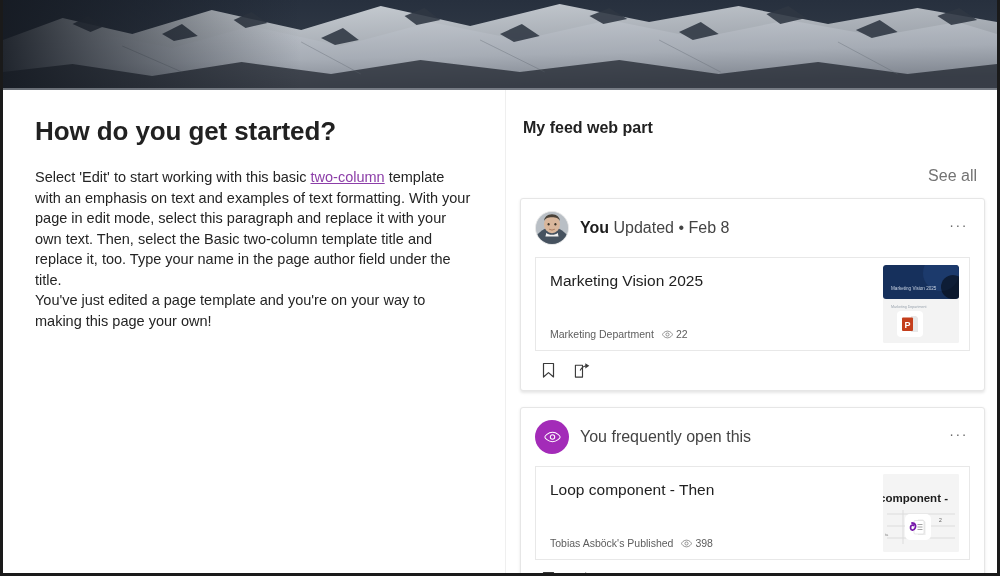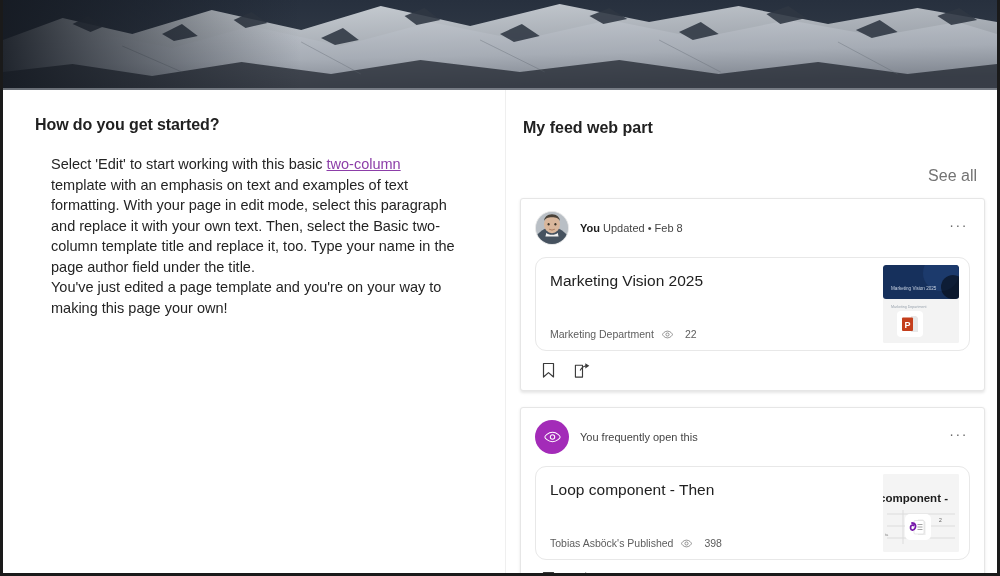--- a/index.html
+++ b/index.html
@@ -68,31 +68,31 @@
     width: 500px;
     padding: 26px 30px 0 32px;
   }
   .col-right {
     width: 494px;
     padding: 17px 12px 0 17px;
     position: relative;
   }
 
   h2.section-heading {
-    font-size: 16px;
+    font-size: 26px;
     font-weight: 600;
     color: #212121;
     margin: 0 0 20px 0;
     letter-spacing: -0.1px;
   }
   p.body-copy {
     font-size: 14.5px;
     line-height: 20.5px;
     color: #242424;
-    margin: 16px;
+    margin: 0;
   }
   a.inline-link {
     color: #8c3ea8;
     text-decoration: underline;
   }
 
   .feed-title {
     font-size: 16px;
     font-weight: 600;
     color: #212121;
@@ -137,38 +137,38 @@
   }
   .avatar-photo svg { display:block; width: 100%; height: 100%; }
   .avatar-icon {
     width: 34px; height: 34px;
     border-radius: 50%;
     flex: 0 0 auto;
     background: #a32bb8;
     display: flex; align-items: center; justify-content: center;
   }
   .head-text {
-    font-size: 11px;
+    font-size: 16px;
     color: #444444;
   }
   .head-text .strong { font-weight: 700; color: #1c1c1c; }
   .overflow-btn {
     position: absolute;
     right: 2px;
     top: 9px;
     color: #6a6a6a;
     font-size: 14px;
     letter-spacing: 1.6px;
     line-height: 10px;
     cursor: pointer;
   }
 
   .doc-box {
     border: 1px solid #e8e8e8;
-    border-radius: 11px;
+    border-radius: 0;
     height: 94px;
     position: relative;
     padding: 13px 20px 0 14px;
     overflow: hidden;
   }
   .doc-title {
     font-size: 15.5px;
     color: #212121;
     font-weight: 400;
     margin: 0;
@@ -180,21 +180,21 @@
     bottom: 10px;
     font-size: 10.5px;
     color: #5d5d5d;
     display: flex;
     align-items: center;
     gap: 5px;
   }
   .doc-meta .views {
     display: inline-flex;
     align-items: center;
-    gap: 12px;
+    gap: 3px;
     margin-left: 3px;
   }
 
   .thumb {
     position: absolute;
     right: 10px;
     top: 7px;
     width: 76px;
     height: 78px;
     border-radius: 2px;

